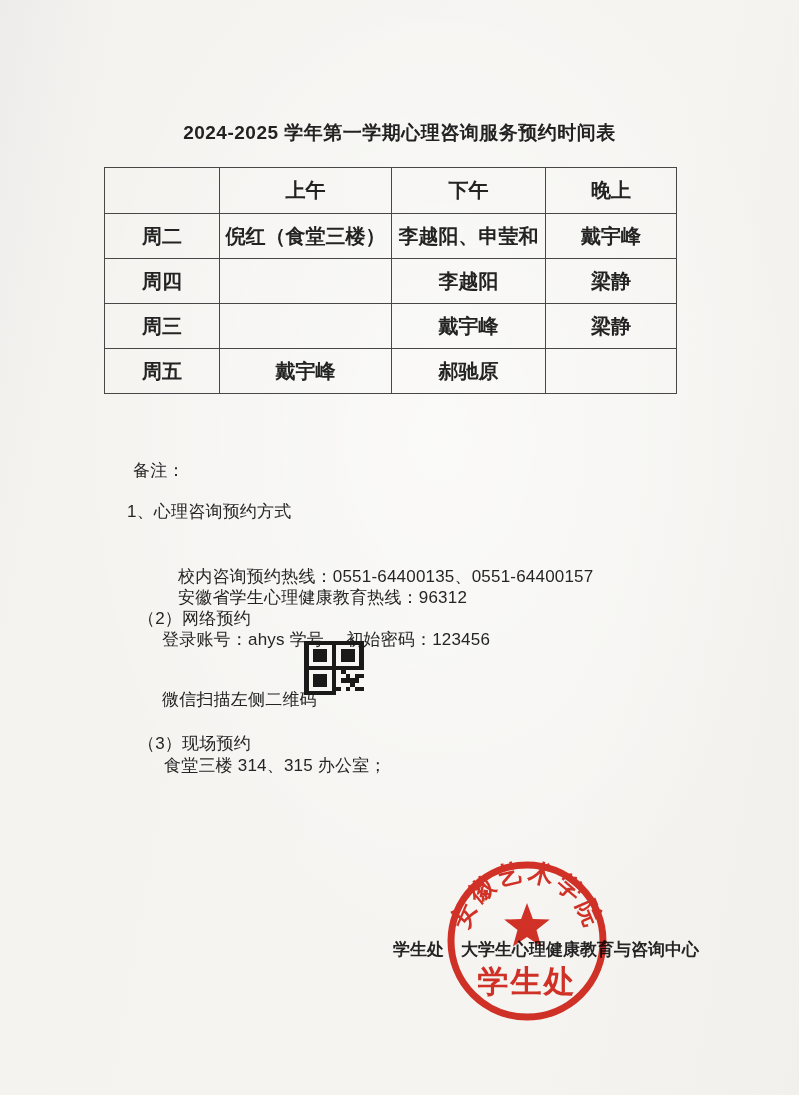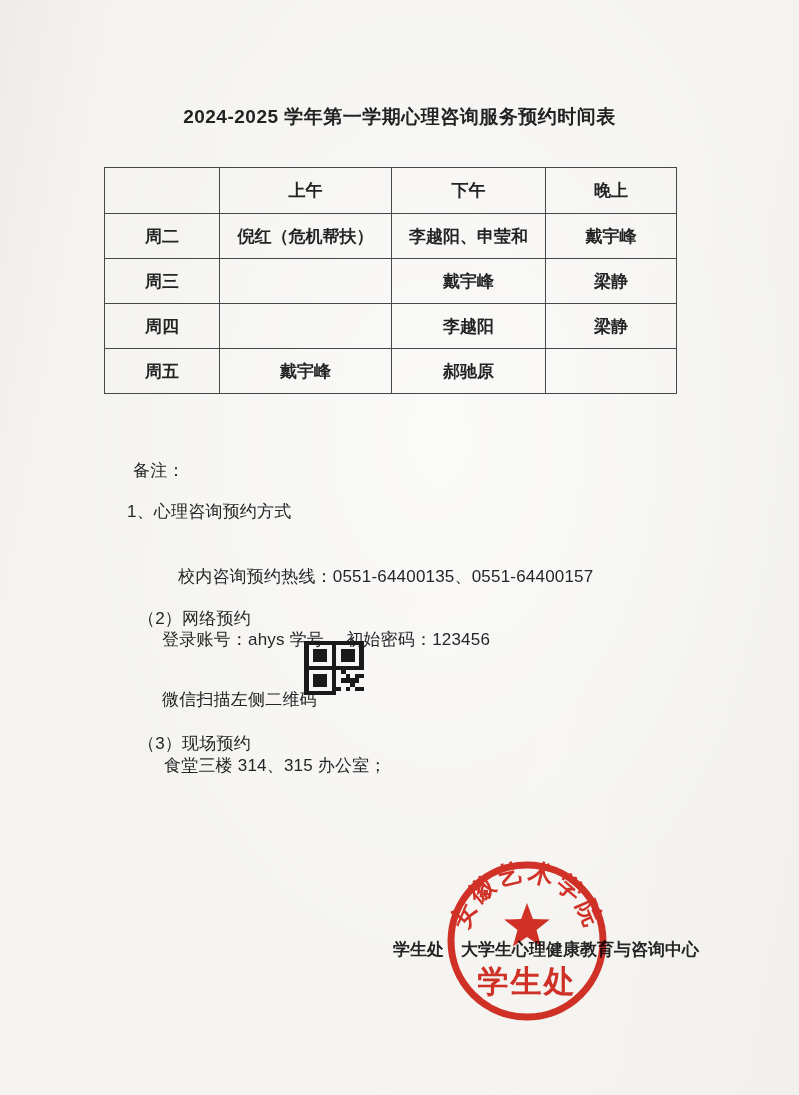--- a/index.html
+++ b/index.html
@@ -8,33 +8,33 @@
     font-family:"Liberation Sans","DejaVu Sans",sans-serif;
     background:#f3f2ef;
   }
   .page{
     position:absolute;inset:0;
     background:
       radial-gradient(ellipse at 55% 40%, rgba(255,255,255,.55) 0%, rgba(255,255,255,0) 60%),
       linear-gradient(100deg, #edecea 0%, #f4f3f0 12%, #f5f4f1 70%, #f1f0ed 100%);
   }
   .title{
-    position:absolute;left:0;right:0;top:104px;margin:0;
+    position:absolute;left:0;right:0;top:104px;margin:16px;
     text-align:center;font-size:19px;font-weight:bold;color:#222;
     letter-spacing:.5px;
   }
   table.schedule{
     position:absolute;left:104px;top:167px;width:572px;
     border-collapse:collapse;table-layout:fixed;
     color:#232323;
   }
   table.schedule th,table.schedule td{
     border:1.6px solid #474747;
     text-align:center;vertical-align:middle;
-    font-size:17px;font-weight:bold;
+    font-size:20px;font-weight:bold;
     padding:0;overflow:hidden;white-space:nowrap;
   }
   table.schedule th{height:45px;}
   table.schedule td{height:44px;}
   .col-day{width:115px;} .col-am{width:172px;} .col-pm{width:154px;} .col-ev{width:131px;}
   .note{
     position:absolute;font-size:17px;font-weight:normal;color:#252525;
     white-space:pre;margin:8px;letter-spacing:.2px;
   }
   .n-remark{left:125px;top:451px;}
@@ -82,48 +82,49 @@
       <tr>
         <th></th>
         <th>上午</th>
         <th>下午</th>
         <th>晚上</th>
       </tr>
     </thead>
     <tbody>
       <tr>
         <td>周二</td>
-        <td>倪红（危机帮扶）</td>
+        <td>倪红（食堂三楼）</td>
         <td>李越阳、申莹和</td>
         <td>戴宇峰</td>
+      </tr>
+      <tr>
+        <td>周四</td>
+        <td></td>
+        <td>李越阳</td>
+        <td>梁静</td>
       </tr>
       <tr>
         <td>周三</td>
         <td></td>
         <td>戴宇峰</td>
         <td>梁静</td>
       </tr>
       <tr>
-        <td>周四</td>
-        <td></td>
-        <td>李越阳</td>
-        <td>梁静</td>
-      </tr>
-      <tr>
         <td>周五</td>
         <td>戴宇峰</td>
         <td>郝驰原</td>
         <td></td>
       </tr>
     </tbody>
   </table>
 
   <p class="note n-remark">备注：</p>
   <p class="note n-item1">1、心理咨询预约方式</p>
   <p class="note n-campus">校内咨询预约热线：0551-64400135、0551-64400157</p>
+  <p class="note n-prov">安徽省学生心理健康教育热线：96312</p>
   <p class="note n-h2">（2）网络预约</p>
   <p class="note n-login">登录账号：ahys 学号　 初始密码：123456</p>
   <p class="note n-wechat">微信扫描左侧二维码</p>
   <p class="note n-h3">（3）现场预约</p>
   <p class="note n-onsite">食堂三楼 314、315 办公室；</p>
 
   <div class="qr">
     <svg viewBox="0 0 13 13" preserveAspectRatio="none" shape-rendering="crispEdges">
         <rect x="0" y="0" width="1.02" height="1.02" fill="#1a1a1a"></rect>
         <rect x="1" y="0" width="1.02" height="1.02" fill="#1a1a1a"></rect>

